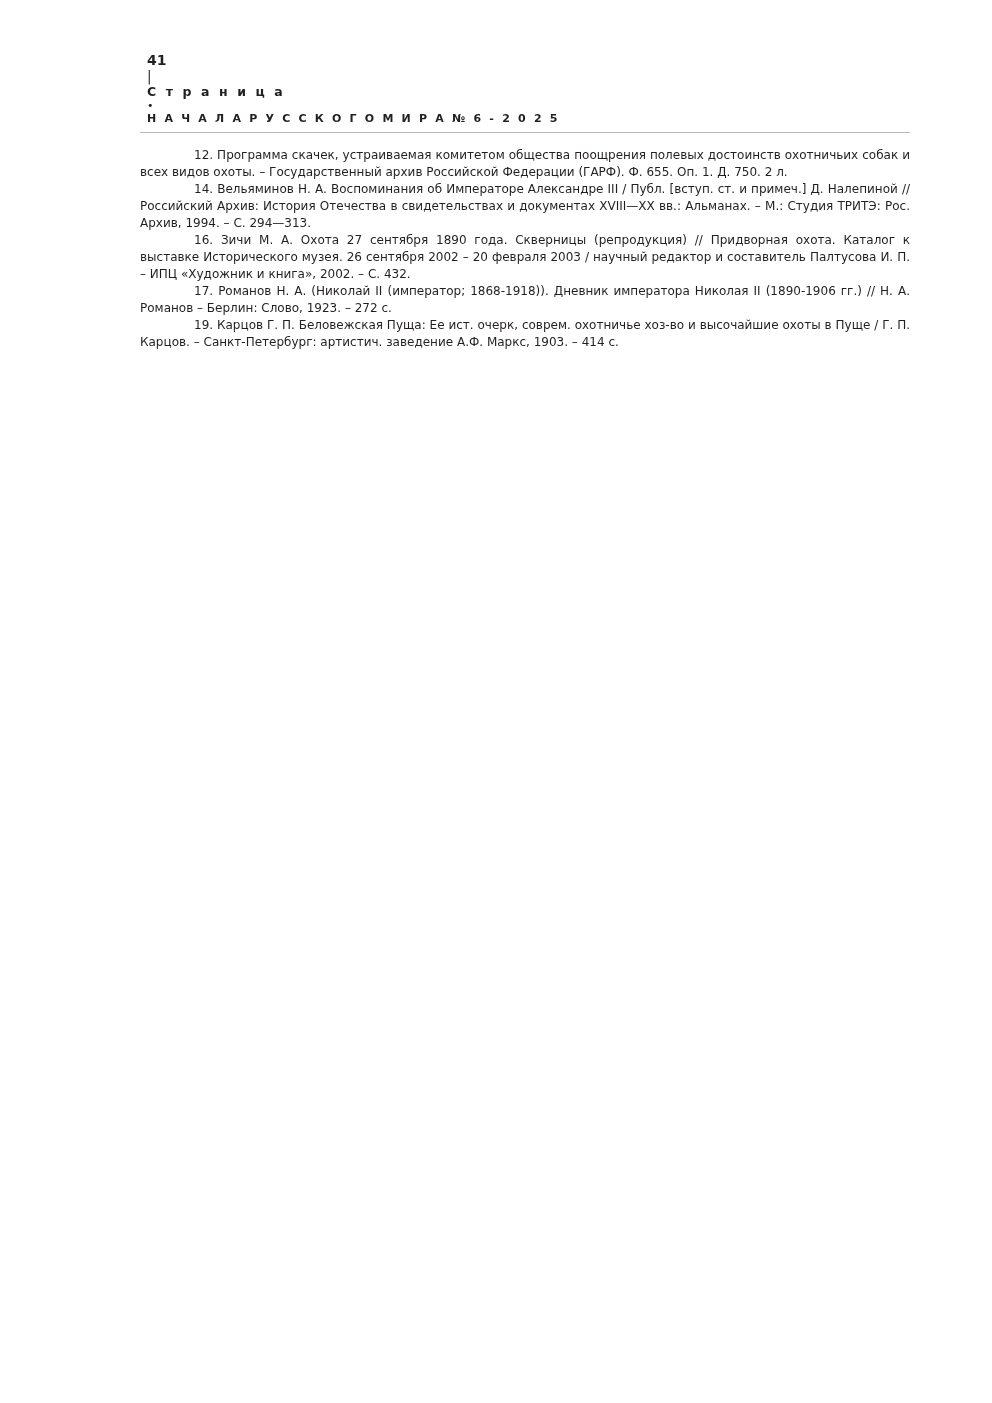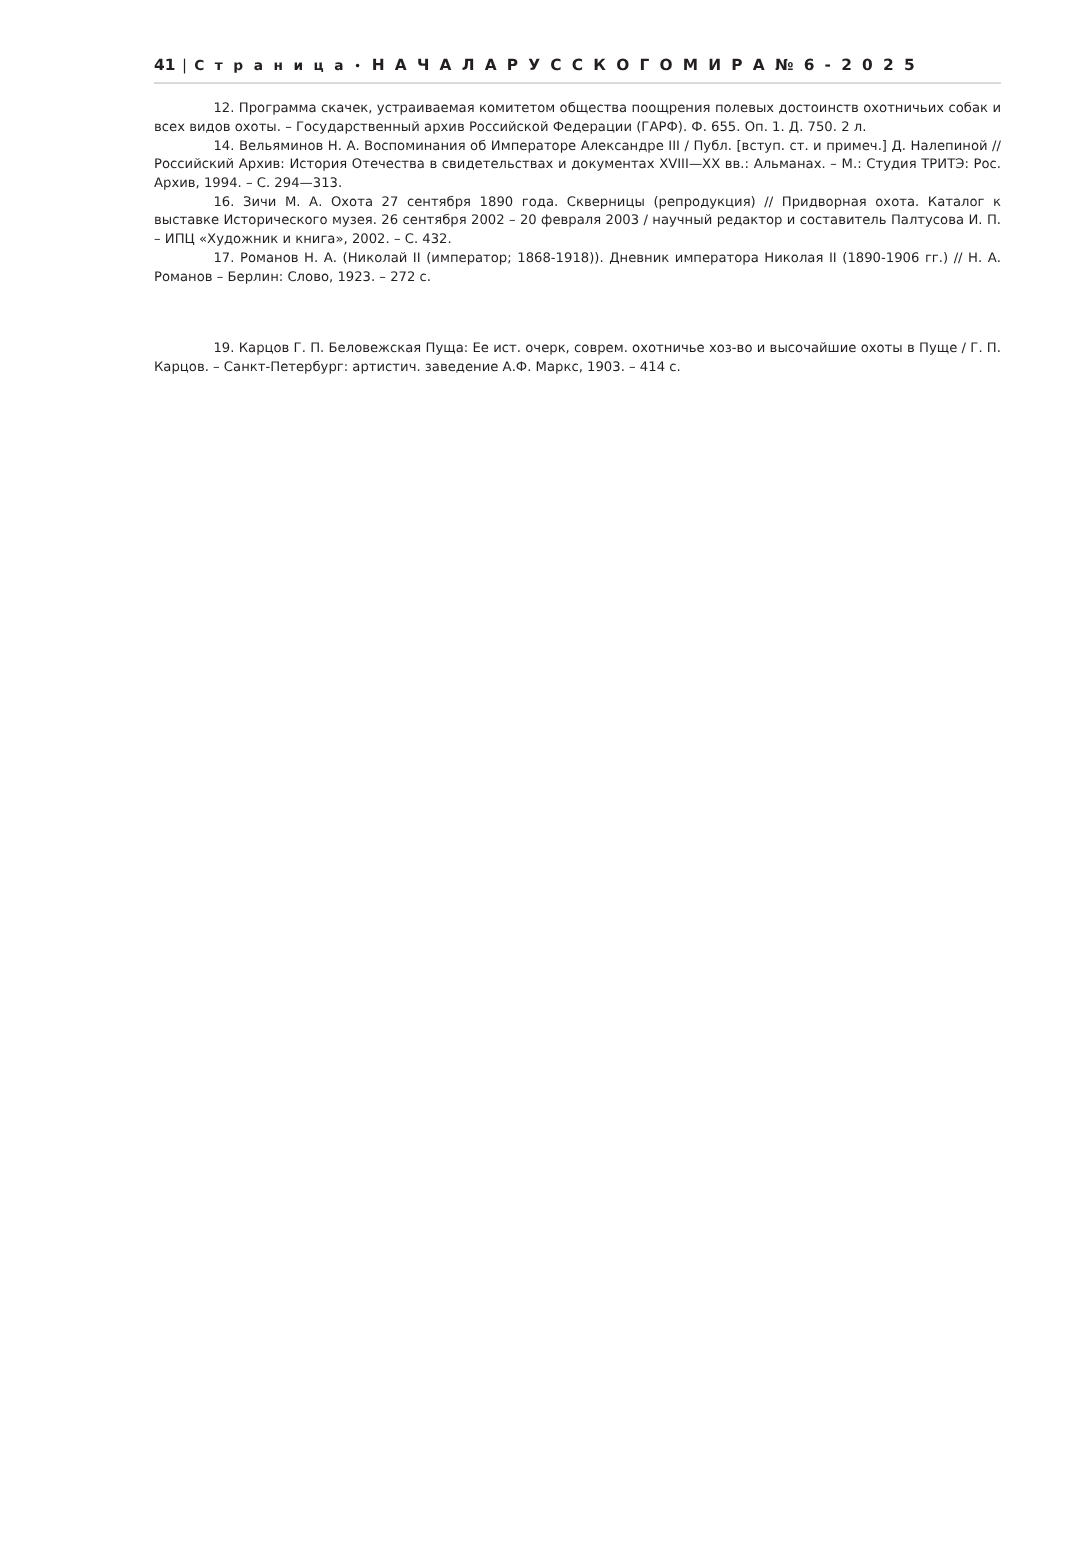--- a/index.html
+++ b/index.html
@@ -30,20 +30,21 @@
     width: 770px;
   }
   .header {
     display: flex;
     align-items: baseline;
     font-size: 13.5px;
     letter-spacing: 0.5px;
     padding-bottom: 7px;
     border-bottom: 1.2px solid #b9bbbd;
     white-space: nowrap;
+    flex-direction: column;
   }
   .header .pagenum {
     font-weight: bold;
     font-size: 14px;
     letter-spacing: 0;
     margin-right: 6px;
   }
   .header .sep {
     margin-right: 6px;
     color: #231f20;
@@ -53,37 +54,36 @@
     letter-spacing: 2.6px;
     font-size: 12.5px;
   }
   .header .dot {
     margin: 0 9px 0 7px;
     font-size: 11px;
   }
   .header .journal {
     font-weight: bold;
     letter-spacing: 2.2px;
-    font-size: 14px;
+    font-size: 11px;
   }
   .body-text {
     margin-top: 14px;
     font-size: 12px;
     line-height: 1.42;
     text-align: justify;
   }
   .body-text p {
     margin: 0 0 0 0;
     text-indent: 54px;
     text-align: justify;
     text-justify: inter-word;
   }
   .body-text p:last-child {
     text-align-last: left;
-    margin-top: 48px;
   }
 </style>
 </head>
 <body>
 
 <div class="page">
   <div class="content">
 
     <div class="header">
       <span class="pagenum">41</span>

